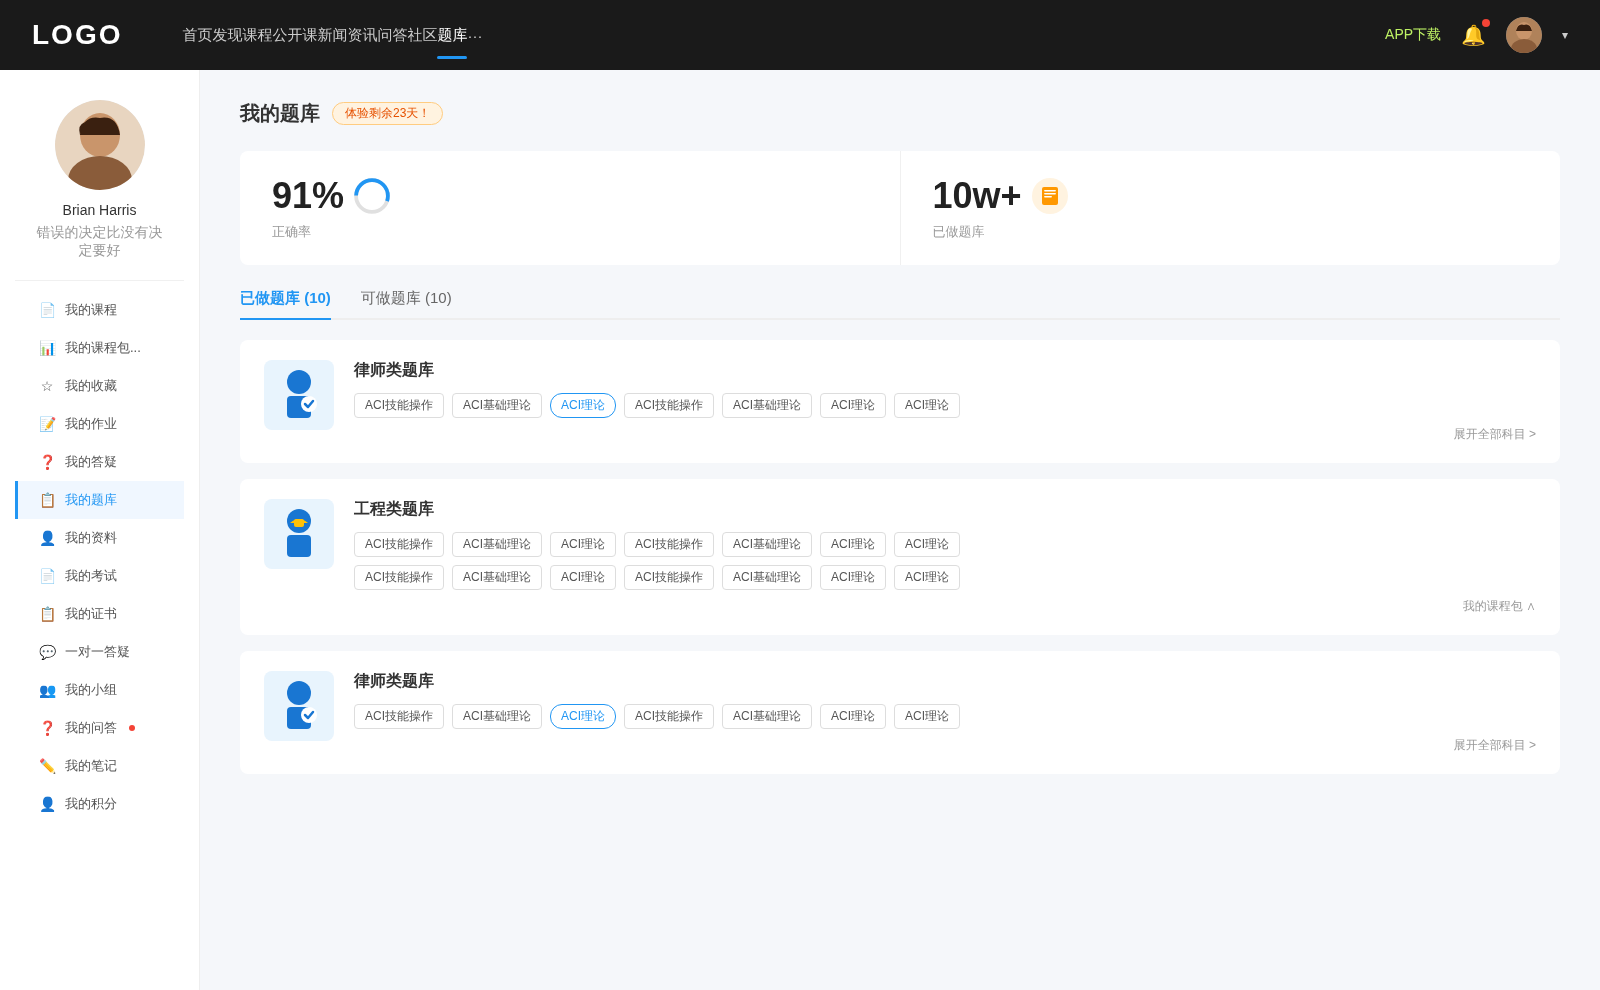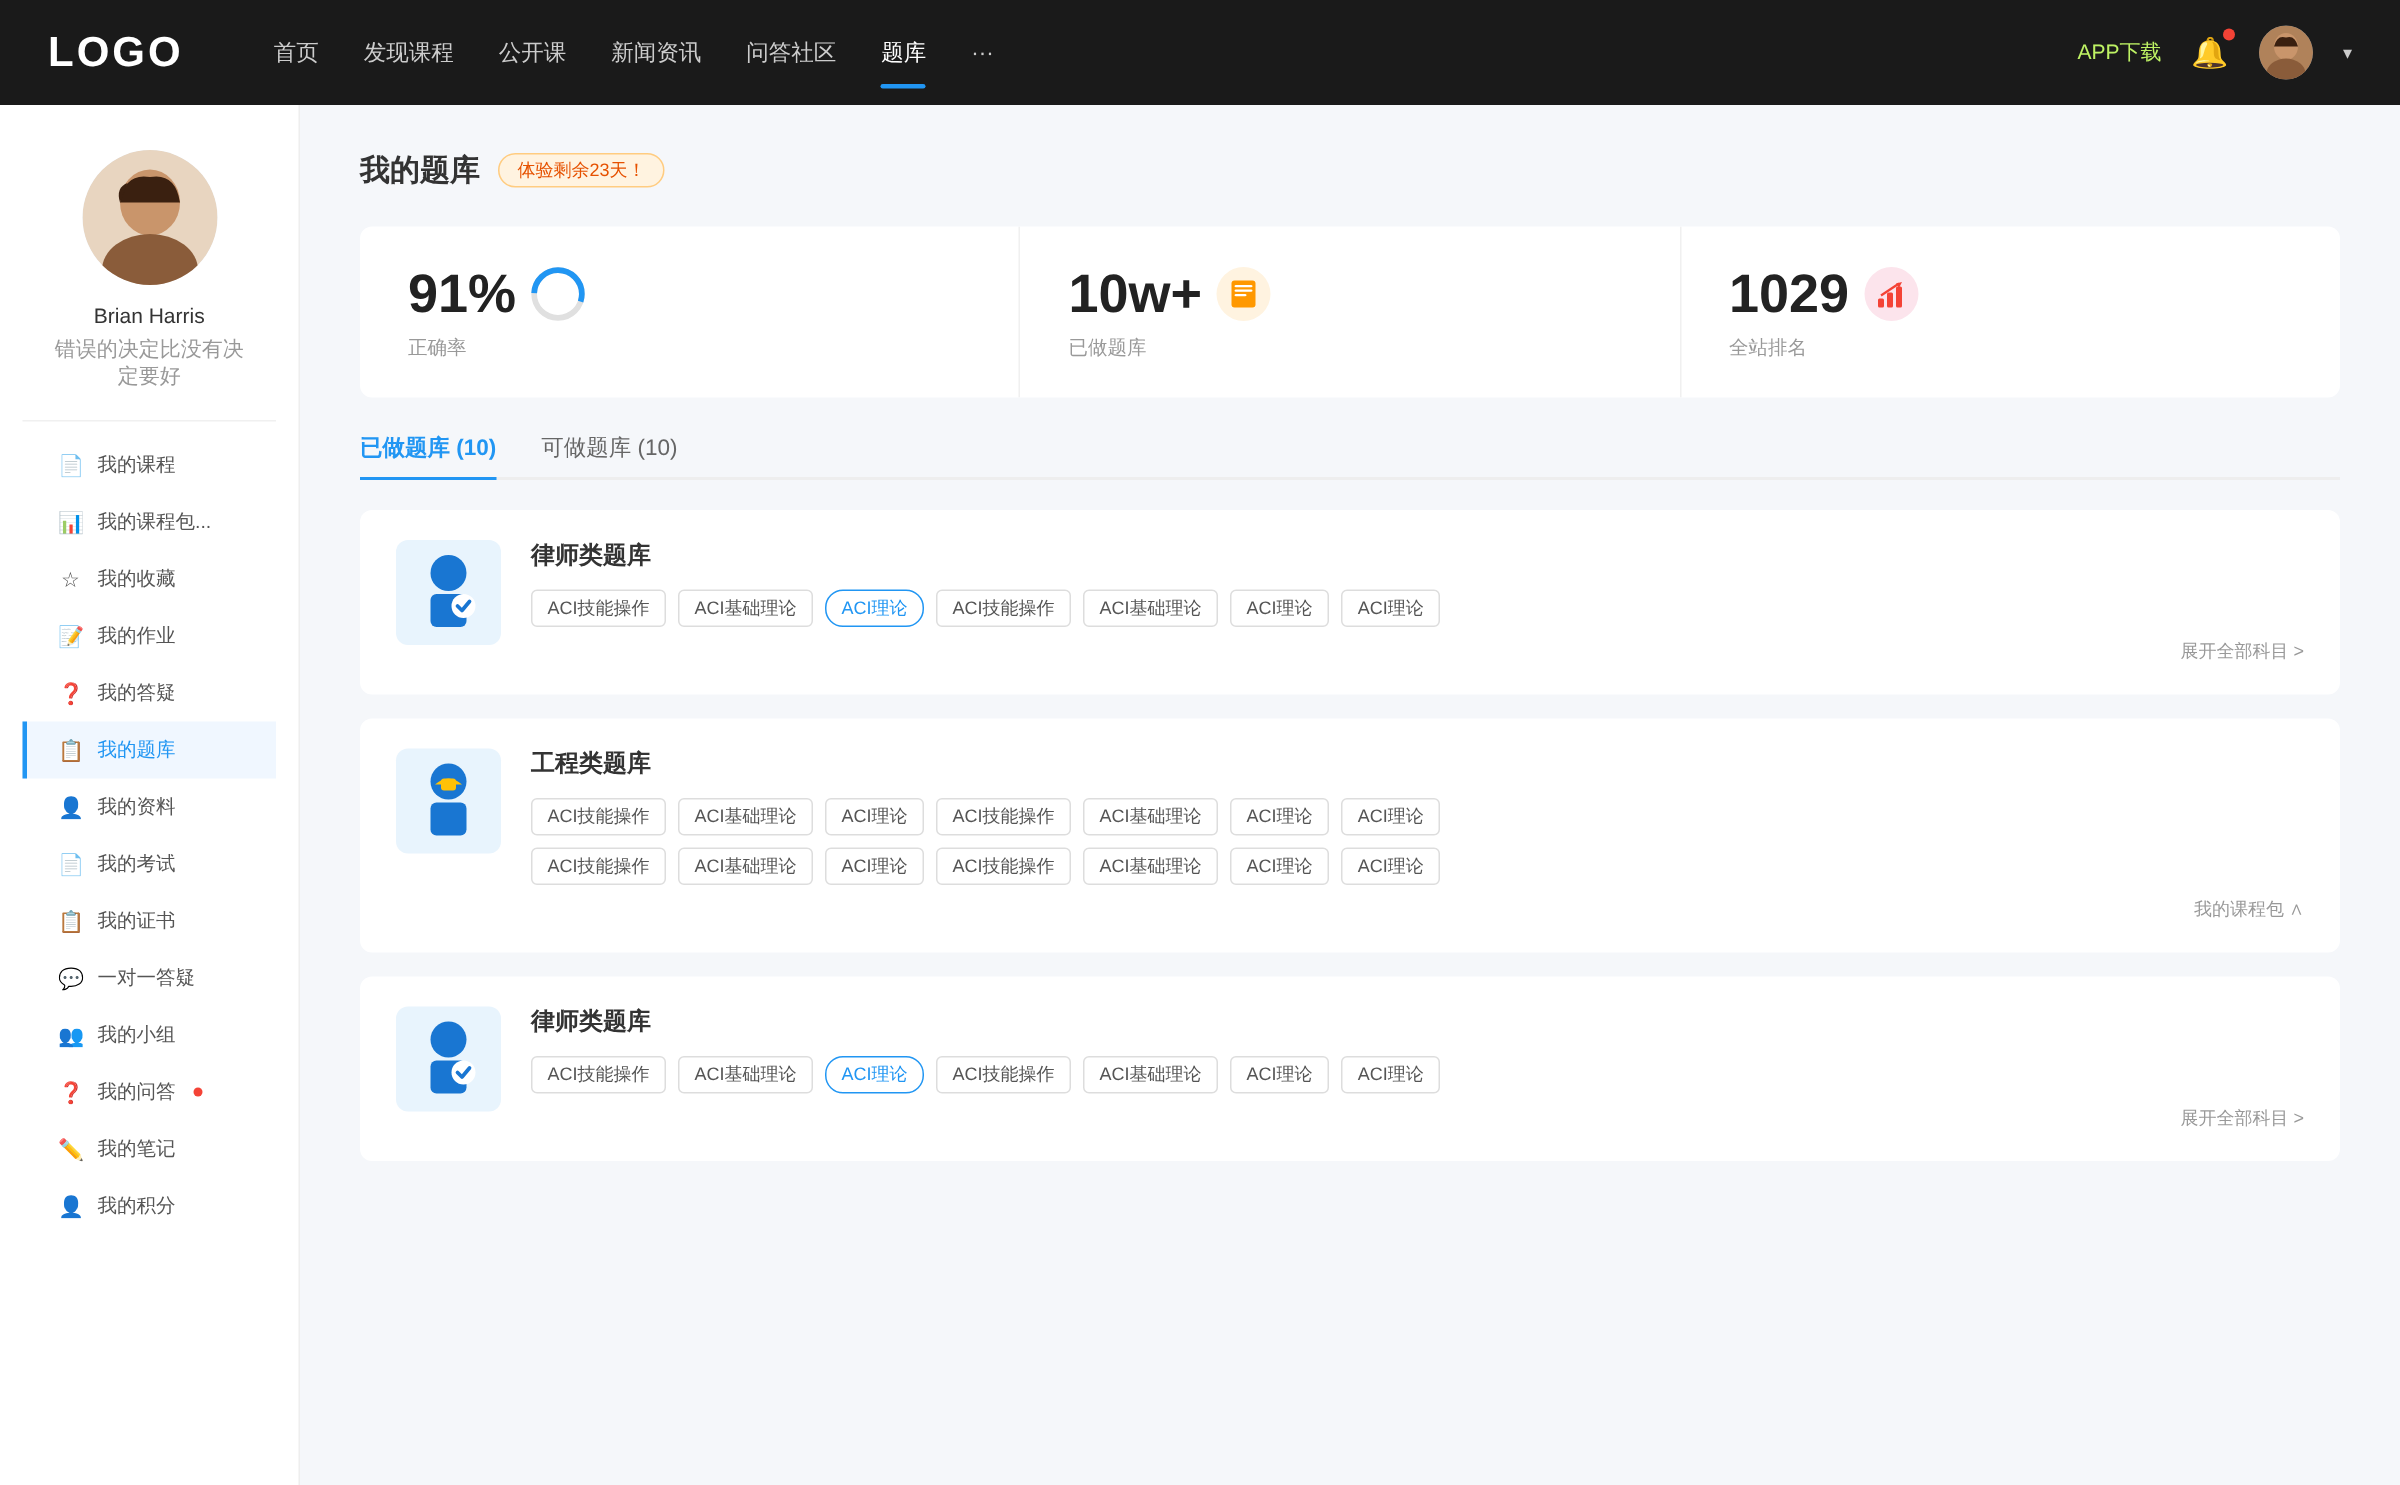--- a/index.html
+++ b/index.html
@@ -19,21 +19,20 @@
     .header-logo {
       color: white;
       font-size: 28px;
       font-weight: bold;
       letter-spacing: 2px;
       margin-right: 60px;
     }
     .header-nav {
       display: flex;
       align-items: center;
-      gap: 30px;
       flex: 1;
     }
     .nav-item {
       color: #ccc;
       font-size: 15px;
       cursor: pointer;
       padding: 4px 0;
       position: relative;
     }
     .nav-item.active {
@@ -477,35 +476,20 @@
               <rect x="3" y="2" width="16" height="18" rx="2" fill="#ff9800"></rect>
               <rect x="5" y="5" width="12" height="1.5" rx="1" fill="white"></rect>
               <rect x="5" y="8" width="12" height="1.5" rx="1" fill="white"></rect>
               <rect x="5" y="11" width="8" height="1.5" rx="1" fill="white"></rect>
             </svg>
           </div>
         </div>
         <span class="stat-label">已做题库</span>
       </div>
 
-      <div class="stat-item">
-        <div class="stat-value-row">
-          <span class="stat-value">1029</span>
-          <div class="stat-icon" style="background:#fce4ec;">
-            <svg width="22" height="22" viewBox="0 0 22 22">
-              <rect x="2" y="14" width="4" height="6" rx="1" fill="#f44336"></rect>
-              <rect x="8" y="10" width="4" height="10" rx="1" fill="#f44336"></rect>
-              <rect x="14" y="6" width="4" height="14" rx="1" fill="#f44336"></rect>
-              <polyline points="4,12 10,8 16,4" stroke="#f44336" stroke-width="1.5" fill="none"></polyline>
-              <polygon points="18,3 14,4 16,7" fill="#f44336"></polygon>
-            </svg>
-          </div>
-        </div>
-        <span class="stat-label">全站排名</span>
-      </div>
     </div>
 
     <div class="tabs-row">
       <div class="tab-item active">已做题库 (10)</div>
       <div class="tab-item">可做题库 (10)</div>
     </div>
 
     <div class="bank-card">
       <div class="bank-card-header">
         <div class="bank-icon">

